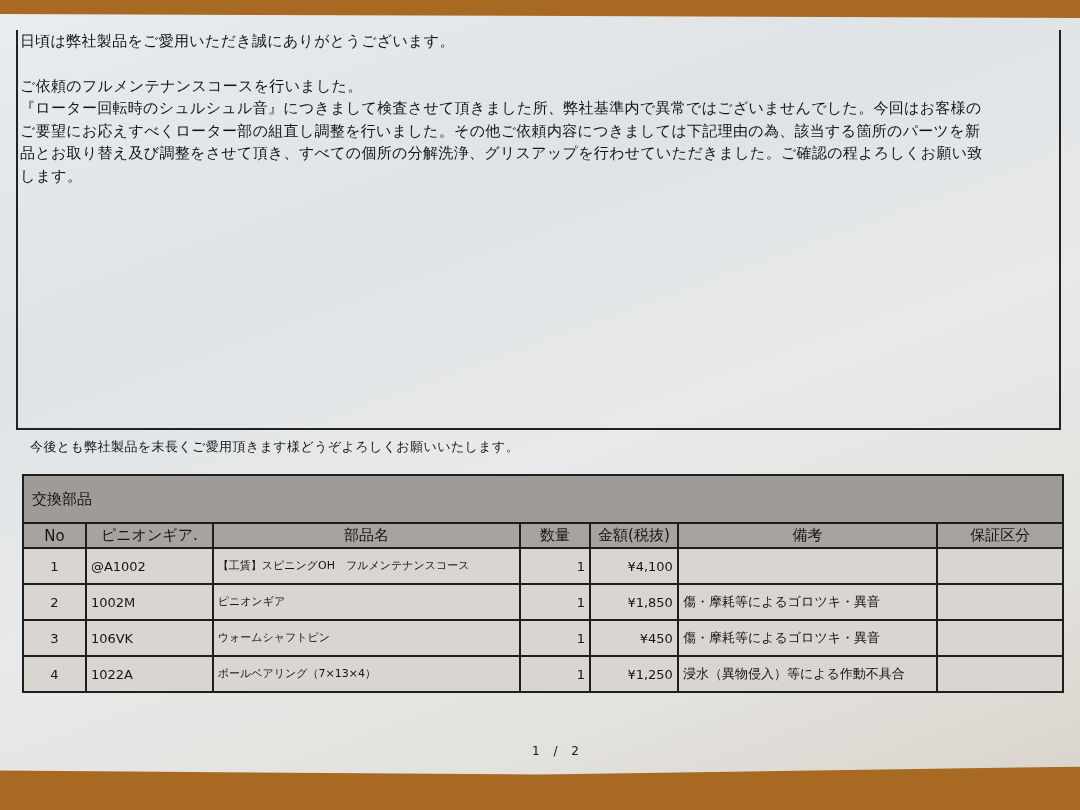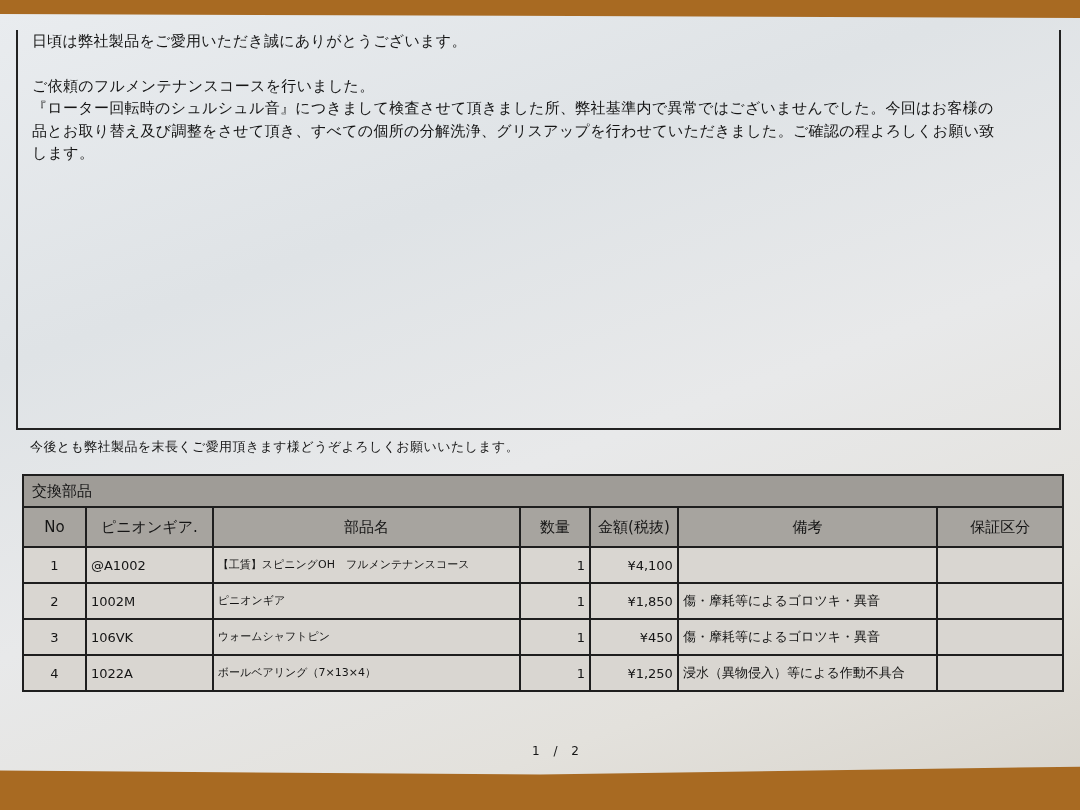--- a/index.html
+++ b/index.html
@@ -11,60 +11,60 @@
   }
   .paper {
     position:absolute; left:0; top:14px; width:1080px; height:780px;
     background:linear-gradient(160deg,#e9ecef 0%,#dfe3e6 30%,#e8e9ea 55%,#e3e1dc 80%,#d8d4cc 100%);
     clip-path:polygon(0 0,100% 0.5%,100% 96.5%,50% 97.5%,0 97%);
   }
   .msg-box {
     position:absolute; left:16px; top:16px; width:1045px; height:400px;
     border-left:2px solid #222; border-right:2px solid #222; border-bottom:2px solid #222;
     box-sizing:border-box;
-    padding-left:12px;
   }
   .msg-box p {
     margin:0; padding:0 0 0 2px; font-size:15px; line-height:22.5px; letter-spacing:0.3px;
   }
   .spacer { height:22px; }
   .closing {
     position:absolute; left:30px; top:424px; font-size:13px; letter-spacing:0.4px;
   }
   table.parts {
     position:absolute; left:22px; top:460px; width:1042px;
     border-collapse:collapse; font-size:13px;
     background:#d9d6d1;
   }
   table.parts td, table.parts th {
     border:2px solid #1e1e1e; padding:0 4px; height:36px; box-sizing:border-box;
   }
   table.parts .caption-row td {
-    background:#9f9c97; text-align:left; font-size:15px; height:32px; padding-left:8px;
+    background:#9f9c97; text-align:left; font-size:15px; height:48px; padding-left:8px;
   }
   table.parts th {
-    background:#a7a49f; font-weight:normal; font-size:15px; height:40px;
+    background:#a7a49f; font-weight:normal; font-size:15px; height:25px;
   }
   table.parts td.c { text-align:center; }
   table.parts td.r { text-align:right; }
   table.parts td.name { line-height:18px; font-size:11px; }
   .page-num {
     position:absolute; left:532px; top:730px; font-size:12px; letter-spacing:5px;
   }
 </style>
 </head>
 <body>
 
 <div class="paper">
 
   <div class="msg-box">
     <p>日頃は弊社製品をご愛用いただき誠にありがとうございます。</p>
     <div class="spacer"></div>
     <p>ご依頼のフルメンテナンスコースを行いました。</p>
     <p>『ローター回転時のシュルシュル音』につきまして検査させて頂きました所、弊社基準内で異常ではございませんでした。今回はお客様の</p>
+    <p>ご要望にお応えすべくローター部の組直し調整を行いました。その他ご依頼内容につきましては下記理由の為、該当する箇所のパーツを新</p>
     <p>品とお取り替え及び調整をさせて頂き、すべての個所の分解洗浄、グリスアップを行わせていただきました。ご確認の程よろしくお願い致</p>
     <p>します。</p>
   </div>
 
   <div class="closing">今後とも弊社製品を末長くご愛用頂きます様どうぞよろしくお願いいたします。</div>
 
   <table class="parts">
     <colgroup>
       <col style="width:63px">
         <col style="width:127px">

